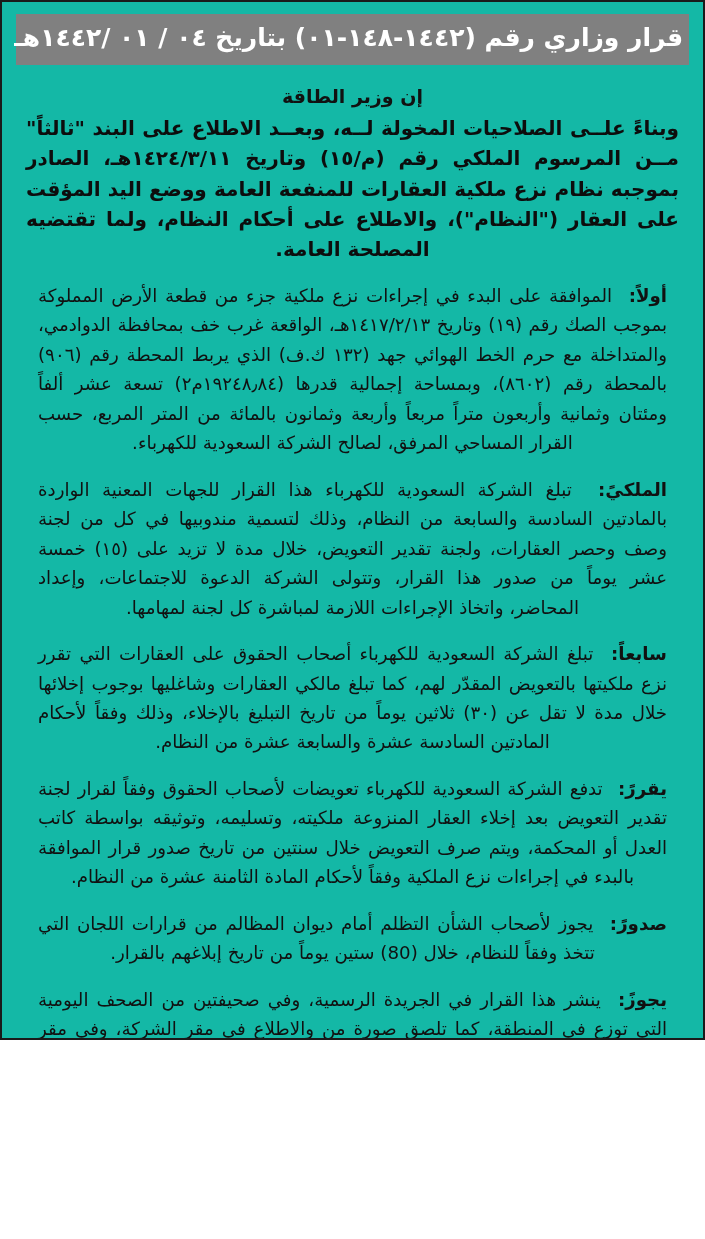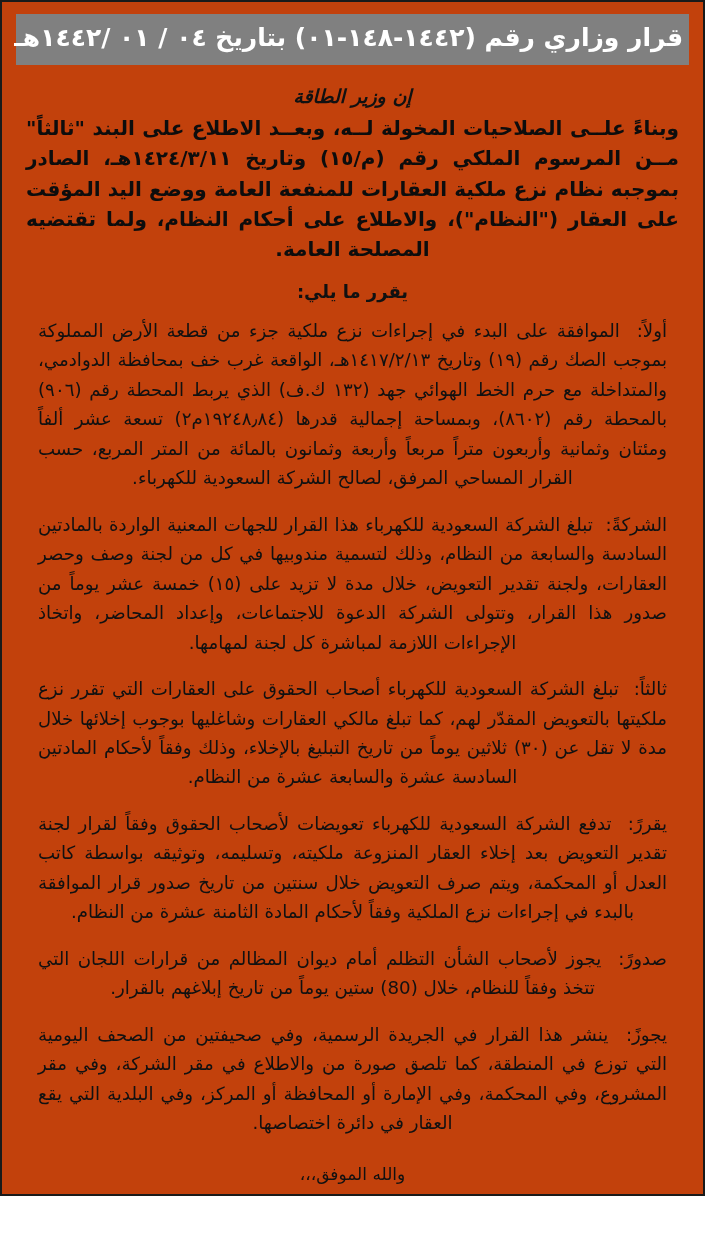--- a/index.html
+++ b/index.html
@@ -5,23 +5,23 @@
   html, body {
     margin: 0;
     padding: 0;
     background: #ffffff;
   }
   body {
     font-family: "DejaVu Sans", sans-serif;
   }
   .page {
     width: 705px;
-    height: 1196px;
+    height: 1040px;
     box-sizing: border-box;
-    background: #c2410c;
+    background: #14b8a6;
     border: 2px solid #1a1a1a;
     position: relative;
     overflow: hidden;
     display: flex;
     flex-direction: column;
   }
   .header-bar {
     margin: 12px 14px 0 14px;
     background: #808080;
     color: #ffffff;
@@ -39,21 +39,20 @@
     direction: rtl;
     text-align: justify;
     text-align-last: center;
   }
   .minister-line {
     font-size: 19px;
     font-weight: bold;
     text-align: center;
     color: #111;
     margin: 6px 0 6px 0;
-    font-style: italic;
   }
   .intro {
     font-size: 20px;
     font-weight: bold;
     line-height: 1.52;
     color: #0d0d0d;
     text-align: justify;
     text-align-last: center;
     margin: 0 0 16px 0;
     padding: 0 6px;
@@ -68,21 +67,21 @@
   .clause {
     font-size: 18.2px;
     line-height: 1.62;
     color: #111;
     margin: 0 0 17px 0;
     padding: 0 18px;
     text-align: justify;
     text-align-last: center;
   }
   .clause .lbl {
-    font-weight: normal;
+    font-weight: bold;
   }
   .clause .lbl::after {
     content: "\00a0\00a0";
   }
   .closing {
     font-size: 17px;
     text-align: right;
     margin: 26px 0 0 0;
     color: #111;
   }
@@ -94,32 +93,31 @@
 <div class="page">
 
   <div class="header-bar">قرار وزاري رقم (١٤٤٢-١٤٨-٠١) بتاريخ ٠٤ / ٠١ /١٤٤٢هـ</div>
 
   <div class="body-wrap">
 
     <div class="minister-line">إن وزير الطاقة</div>
 
     <p class="intro">وبناءً علــى الصلاحيات المخولة لــه، وبعــد الاطلاع على البند "ثالثاً" مــن المرسوم الملكي رقم (م/١٥) وتاريخ ١٤٢٤/٣/١١هـ، الصادر بموجبه نظام نزع ملكية العقارات للمنفعة العامة ووضع اليد المؤقت على العقار ("النظام")، والاطلاع على أحكام النظام، ولما تقتضيه المصلحة العامة.</p>
 
-    <div class="decides">يقرر ما يلي:</div>
 
     <p class="clause">
       <span class="lbl">أولاً:</span><span>الموافقة على البدء في إجراءات نزع ملكية جزء من قطعة الأرض المملوكة بموجب الصك رقم (١٩) وتاريخ ١٤١٧/٢/١٣هـ، الواقعة غرب خف بمحافظة الدوادمي، والمتداخلة مع حرم الخط الهوائي جهد (١٣٢ ك.ف) الذي يربط المحطة رقم (٩٠٦) بالمحطة رقم (٨٦٠٢)، وبمساحة إجمالية قدرها (١٩٢٤٨٫٨٤م٢) تسعة عشر ألفاً ومئتان وثمانية وأربعون متراً مربعاً وأربعة وثمانون بالمائة من المتر المربع، حسب القرار المساحي المرفق، لصالح الشركة السعودية للكهرباء.</span>
     </p>
 
     <p class="clause">
-      <span class="lbl">الشركةً:</span><span>تبلغ الشركة السعودية للكهرباء هذا القرار للجهات المعنية الواردة بالمادتين السادسة والسابعة من النظام، وذلك لتسمية مندوبيها في كل من لجنة وصف وحصر العقارات، ولجنة تقدير التعويض، خلال مدة لا تزيد على (١٥) خمسة عشر يوماً من صدور هذا القرار، وتتولى الشركة الدعوة للاجتماعات، وإعداد المحاضر، واتخاذ الإجراءات اللازمة لمباشرة كل لجنة لمهامها.</span>
+      <span class="lbl">الملكيً:</span><span>تبلغ الشركة السعودية للكهرباء هذا القرار للجهات المعنية الواردة بالمادتين السادسة والسابعة من النظام، وذلك لتسمية مندوبيها في كل من لجنة وصف وحصر العقارات، ولجنة تقدير التعويض، خلال مدة لا تزيد على (١٥) خمسة عشر يوماً من صدور هذا القرار، وتتولى الشركة الدعوة للاجتماعات، وإعداد المحاضر، واتخاذ الإجراءات اللازمة لمباشرة كل لجنة لمهامها.</span>
     </p>
 
     <p class="clause">
-      <span class="lbl">ثالثاً:</span><span>تبلغ الشركة السعودية للكهرباء أصحاب الحقوق على العقارات التي تقرر نزع ملكيتها بالتعويض المقدّر لهم، كما تبلغ مالكي العقارات وشاغليها بوجوب إخلائها خلال مدة لا تقل عن (٣٠) ثلاثين يوماً من تاريخ التبليغ بالإخلاء، وذلك وفقاً لأحكام المادتين السادسة عشرة والسابعة عشرة من النظام.</span>
+      <span class="lbl">سابعاً:</span><span>تبلغ الشركة السعودية للكهرباء أصحاب الحقوق على العقارات التي تقرر نزع ملكيتها بالتعويض المقدّر لهم، كما تبلغ مالكي العقارات وشاغليها بوجوب إخلائها خلال مدة لا تقل عن (٣٠) ثلاثين يوماً من تاريخ التبليغ بالإخلاء، وذلك وفقاً لأحكام المادتين السادسة عشرة والسابعة عشرة من النظام.</span>
     </p>
 
     <p class="clause">
       <span class="lbl">يقررً:</span><span>تدفع الشركة السعودية للكهرباء تعويضات لأصحاب الحقوق وفقاً لقرار لجنة تقدير التعويض بعد إخلاء العقار المنزوعة ملكيته، وتسليمه، وتوثيقه بواسطة كاتب العدل أو المحكمة، ويتم صرف التعويض خلال سنتين من تاريخ صدور قرار الموافقة بالبدء في إجراءات نزع الملكية وفقاً لأحكام المادة الثامنة عشرة من النظام.</span>
     </p>
 
     <p class="clause">
       <span class="lbl">صدورً:</span><span>يجوز لأصحاب الشأن التظلم أمام ديوان المظالم من قرارات اللجان التي تتخذ وفقاً للنظام، خلال (80) ستين يوماً من تاريخ إبلاغهم بالقرار.</span>
     </p>
 

